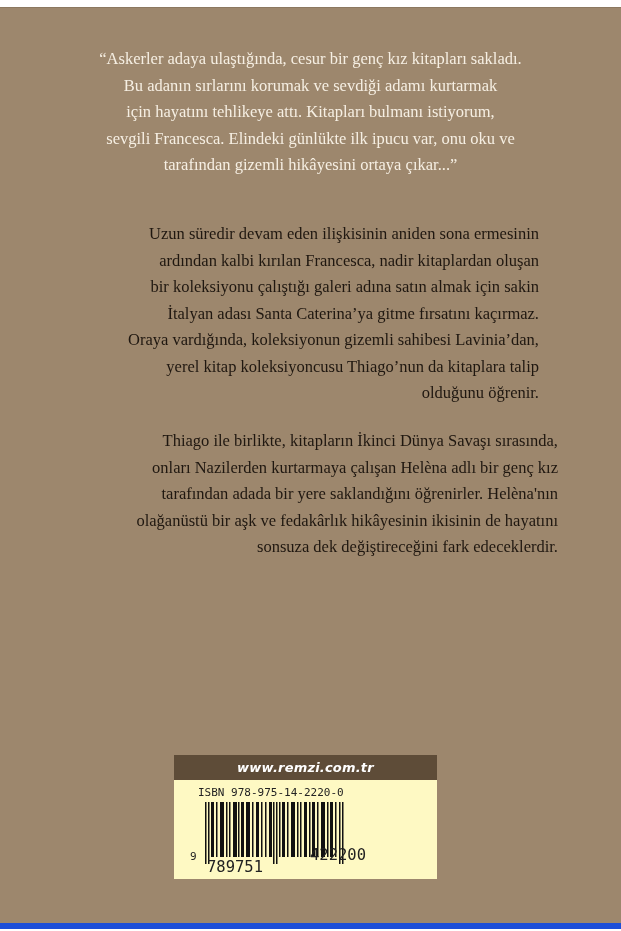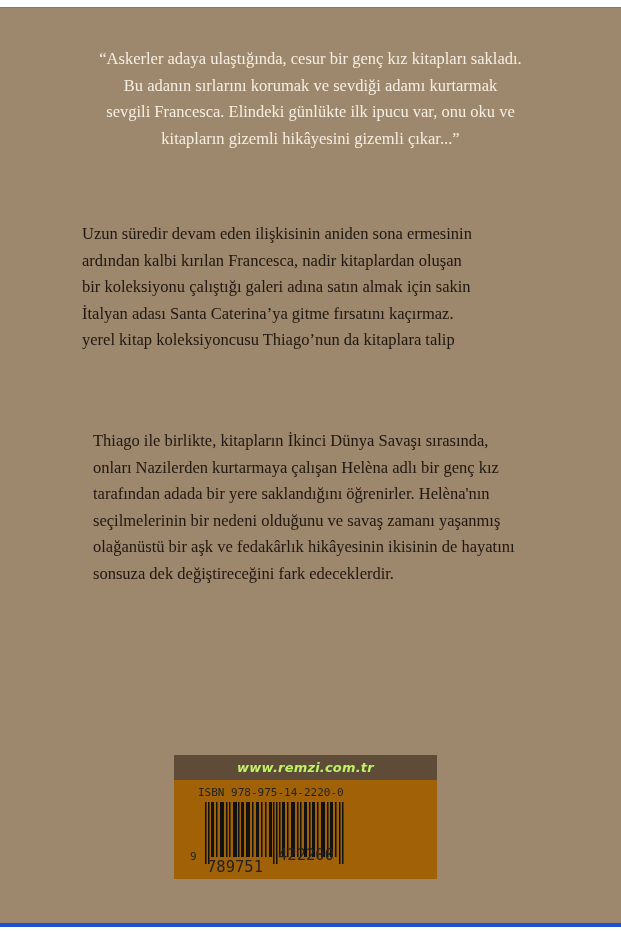--- a/index.html
+++ b/index.html
@@ -1,100 +1,102 @@
 <!DOCTYPE html>
 <html><head>
 <meta charset="utf-8">
 <style>
   html, body { margin: 0; padding: 0; background: #ffffff; }
   body { width: 621px; height: 931px; position: relative; overflow: hidden; }
   .cover {
     position: absolute; left: 0; top: 7px; width: 621px; height: 915px;
     background: #9d876d;
     border-top: 1px solid #8c7860;
-    border-bottom: 4px solid #1d4ed8;
+    border-bottom: 6px solid #1d4ed8;
   }
   .quote {
     position: absolute; left: 40px; top: 38px; width: 541px;
     text-align: center;
     font-family: "Liberation Serif", "DejaVu Serif", serif;
     font-size: 16.5px; line-height: 26.5px;
     color: #f6efe3;
     margin: 0;
   }
   .para {
     position: absolute; left: 70px; width: 481px;
-    text-align: left;
+    text-align: right;
     font-family: "Liberation Serif", "DejaVu Serif", serif;
     font-size: 16.5px; line-height: 26.5px;
     color: #1f1710;
     margin: 0;
   }
   .para1 { top: 213px; left: 82px; width: 457px; }
   .para2 { top: 420px; left: 93px; width: 465px; }
   .line { display: block; white-space: nowrap; }
 
   .barcode-box {
     position: absolute; left: 174px; top: 747px; width: 263px; height: 125px;
   }
   .barcode-header {
     height: 25px; background: #5e4c38;
     display: flex; align-items: center; justify-content: center;
   }
   .url {
     font-family: "DejaVu Sans", "Liberation Sans", sans-serif;
     font-style: italic; font-weight: bold;
-    font-size: 13px; color: #bef264; letter-spacing: 0.2px;
+    font-size: 13px; color: #ffffff; letter-spacing: 0.2px;
   }
   .barcode-body {
-    height: 99px; background: #a16207; position: relative;
+    height: 99px; background: #fef9c3; position: relative;
   }
   .isbn {
     position: absolute; left: 24px; top: 6px;
     font-family: "DejaVu Sans Mono", "Liberation Mono", monospace;
     font-size: 11px; color: #222;
     white-space: nowrap;
   }
   .bars {
     position: absolute; left: 31px; top: 22px; width: 141px; height: 62px;
   }
   .bar-digits {
     position: absolute; left: 16px; top: 66px;
     font-family: "DejaVu Sans Mono", "Liberation Mono", monospace;
     font-size: 15.5px; color: #222; white-space: nowrap;
   }
   .bar-digits .d0 { position: absolute; left: 0; top: 4px; font-size: 11px; }
   .bar-digits .d1 { position: absolute; left: 17px; top: 0; margin-top: 12px; }
-  .bar-digits .d2 { position: absolute; left: 88px; top: 0; }
+  .bar-digits .d2 { position: absolute; left: 88px; top: 0; padding-left: 32px; }
 </style>
 </head>
 <body>
 
 <div class="cover">
 
   <div class="quote">
     <span class="line">“Askerler adaya ulaştığında, cesur bir genç kız kitapları sakladı.</span>
     <span class="line">Bu adanın sırlarını korumak ve sevdiği adamı kurtarmak</span>
+    <span class="line">için hayatını tehlikeye attı. Kitapları bulmanı istiyorum,</span>
     <span class="line">sevgili Francesca. Elindeki günlükte ilk ipucu var, onu oku ve</span>
-    <span class="line">kitapların gizemli hikâyesini gizemli çıkar...”</span>
+    <span class="line">tarafından gizemli hikâyesini ortaya çıkar...”</span>
   </div>
 
   <div class="para para1">
     <span class="line">Uzun süredir devam eden ilişkisinin aniden sona ermesinin</span>
     <span class="line">ardından kalbi kırılan Francesca, nadir kitaplardan oluşan</span>
     <span class="line">bir koleksiyonu çalıştığı galeri adına satın almak için sakin</span>
     <span class="line">İtalyan adası Santa Caterina’ya gitme fırsatını kaçırmaz.</span>
+    <span class="line">Oraya vardığında, koleksiyonun gizemli sahibesi Lavinia’dan,</span>
     <span class="line">yerel kitap koleksiyoncusu Thiago’nun da kitaplara talip</span>
+    <span class="line">olduğunu öğrenir.</span>
   </div>
 
   <div class="para para2">
     <span class="line">Thiago ile birlikte, kitapların İkinci Dünya Savaşı sırasında,</span>
     <span class="line">onları Nazilerden kurtarmaya çalışan Helèna adlı bir genç kız</span>
     <span class="line">tarafından adada bir yere saklandığını öğrenirler. Helèna'nın</span>
-    <span class="line">seçilmelerinin bir nedeni olduğunu ve savaş zamanı yaşanmış</span>
     <span class="line">olağanüstü bir aşk ve fedakârlık hikâyesinin ikisinin de hayatını</span>
     <span class="line">sonsuza dek değiştireceğini fark edeceklerdir.</span>
   </div>
 
   <div class="barcode-box">
     <div class="barcode-header">
       <span class="url">www.remzi.com.tr</span>
     </div>
     <div class="barcode-body">
       <span class="isbn">ISBN 978-975-14-2220-0</span>

